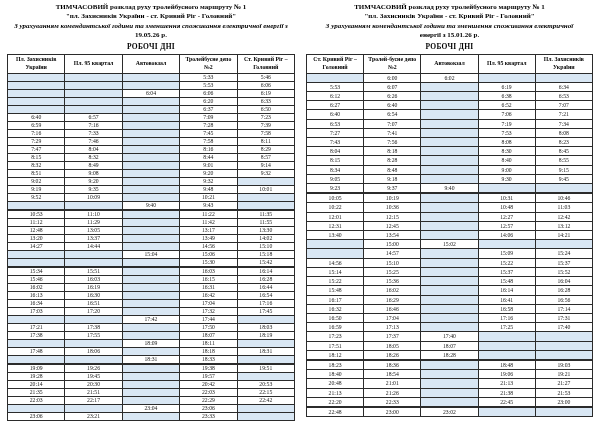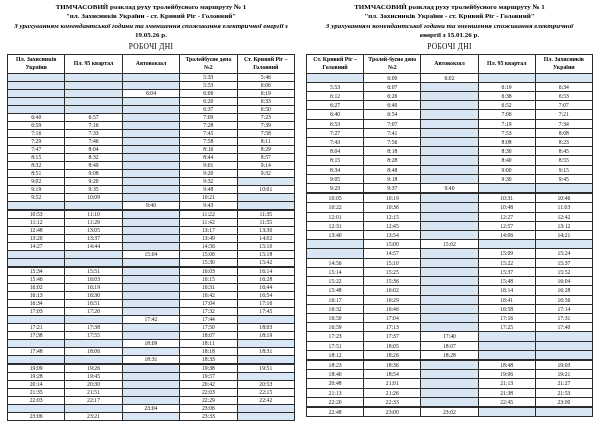--- a/index.html
+++ b/index.html
@@ -12,21 +12,21 @@
   body{font-family:"Liberation Serif","DejaVu Serif",serif;color:var(--ink);}
   .page{display:flex;width:600px;height:365px;}
   .half{width:300px;padding:3px 5px 0 7px;}
   .half.right{padding:3px 7px 0 6px;}
   .title-line{
     text-align:center;font-weight:bold;font-size:7px;line-height:9.4px;
     color:#000;white-space:nowrap;overflow:visible;
   }
   .title-line.wrapable{white-space:normal;font-style:italic;}
   .section-label{
-    text-align:center;font-weight:normal;font-size:7.5px;line-height:10px;
+    text-align:center;font-weight:bold;font-size:7.5px;line-height:10px;
     margin:1px 0 2px 0;color:#000;letter-spacing:.3px;
   }
   table{border-collapse:collapse;width:100%;table-layout:fixed;}
   th{
     border:1px solid var(--border);
     font-size:5.8px;font-weight:bold;line-height:1.25;
     height:19px;padding:0 2px;text-align:center;vertical-align:middle;color:#000;
     background:#fff;
   }
   td{

